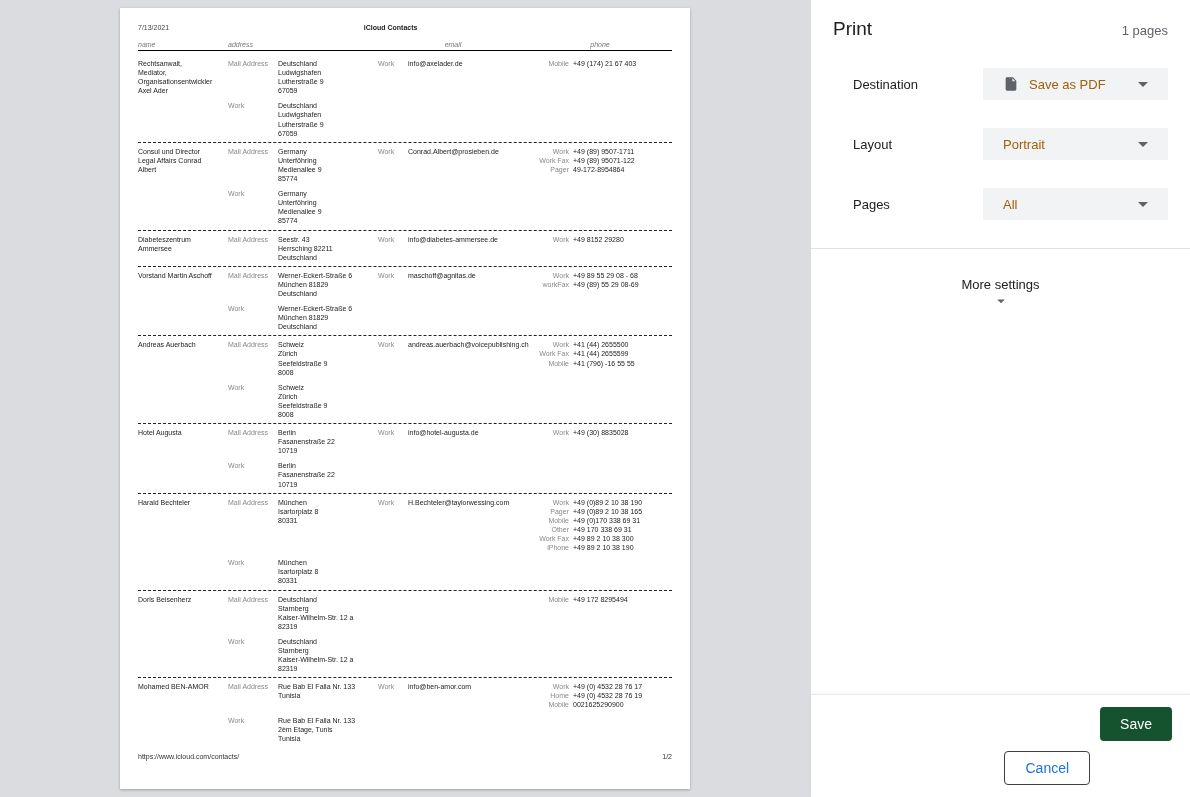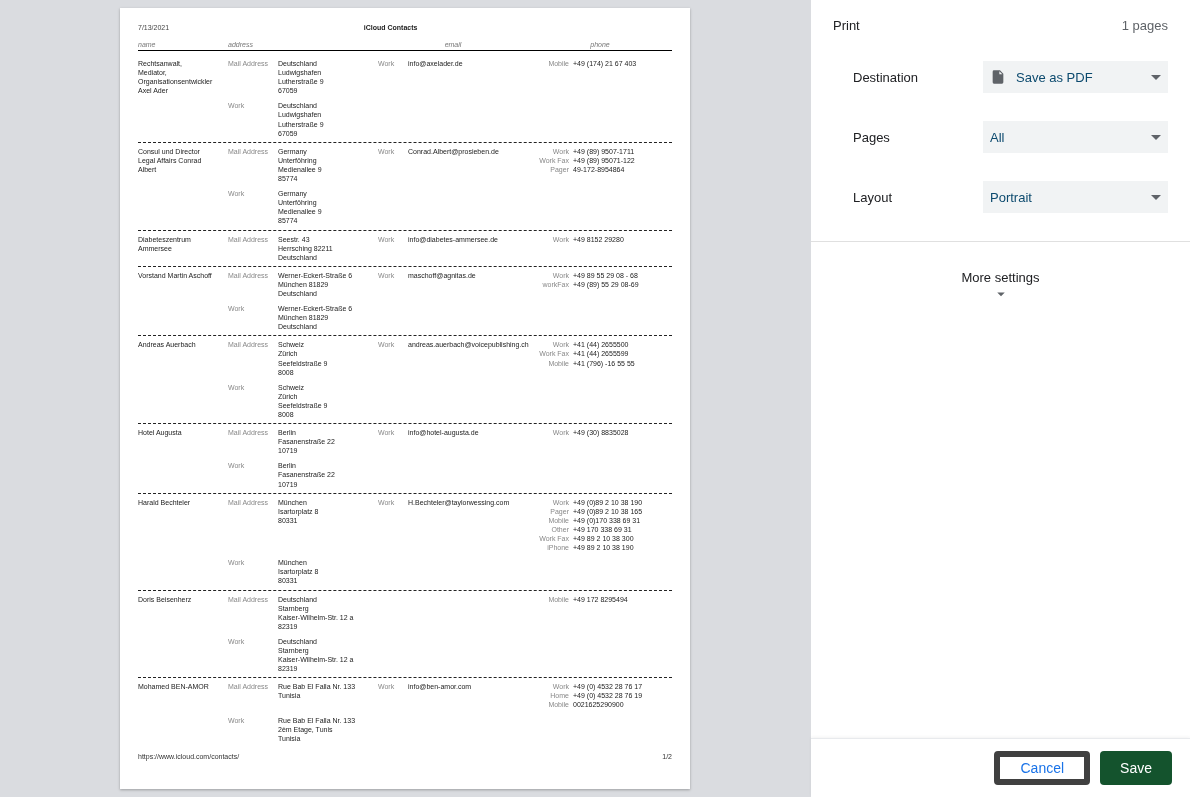--- a/index.html
+++ b/index.html
@@ -113,45 +113,45 @@
   }
   .panel-scroll::-webkit-scrollbar { width: 8px; }
   .panel-scroll::-webkit-scrollbar-thumb { background:#bdc1c6; border-radius:4px;}
 
   .panel-header {
     display: flex;
     justify-content: space-between;
     align-items: baseline;
     margin-bottom: 28px;
   }
-  .panel-title { font-size: 13px; }
+  .panel-title { font-size: 19px; }
   .page-count { font-size: 13px; color:#5f6368;}
 
   .opt-row {
     display: flex;
     align-items: center;
     margin-bottom: 28px;
     margin-left: 20px;
   }
   .opt-label { width: 130px; color:#202124; font-size:13px;}
   .opt-control { flex:1; }
 
   .select {
     width: 100%;
     height: 32px;
     background: #f1f3f4;
     border: none;
     border-radius: 0;
     display: flex;
     align-items: center;
-    padding: 0 7px;
+    padding: 0 20px;
     cursor: pointer;
     position: relative;
     font-size: 13px;
-    color: #0c4a6e;
+    color: #a16207;
   }
   .select .sel-text { flex:1; }
   .select .chev {
     width: 0; height:0;
     border-left: 5px solid transparent;
     border-right: 5px solid transparent;
     border-top: 5px solid #5f6368;
     margin-left:6px;
   }
   .pdf-icon {
@@ -187,21 +187,22 @@
     border-radius: 4px;
     font-size: 14px;
     cursor:pointer;
     border: none;
     display:flex;
     align-items:center;
   }
   .btn-cancel {
     background:#fff;
     color:#1a73e8;
-    border:6px solid #404040;
+    border:1px solid #404040;
+    margin-top:44px;
   }
   .btn-save {
     background:#14532d;
     color:#fff;
   }
 </style>
 </head>
 <body>
 
 <div class="app">
@@ -518,34 +519,34 @@
                 <path d="M6 2h9l5 5v13a2 2 0 0 1-2 2H6a2 2 0 0 1-2-2V4a2 2 0 0 1 2-2zm8 1.5V8h4.5L14 3.5z"></path>
               </svg>
             </span>
             <span class="sel-text">Save as PDF</span>
             <span class="chev"></span>
           </div>
         </div>
       </div>
 
       <div class="opt-row">
+        <span class="opt-label">Layout</span>
+        <div class="opt-control">
+          <div class="select">
+            <span class="sel-text">Portrait</span>
+            <span class="chev"></span>
+          </div>
+        </div>
+      </div>
+
+      <div class="opt-row">
         <span class="opt-label">Pages</span>
         <div class="opt-control">
           <div class="select">
             <span class="sel-text">All</span>
-            <span class="chev"></span>
-          </div>
-        </div>
-      </div>
-
-      <div class="opt-row">
-        <span class="opt-label">Layout</span>
-        <div class="opt-control">
-          <div class="select">
-            <span class="sel-text">Portrait</span>
             <span class="chev"></span>
           </div>
         </div>
       </div>
 
       <hr class="sep">
 
       <div class="more-row">
         <span>More settings</span>
         <span class="more-chev">

